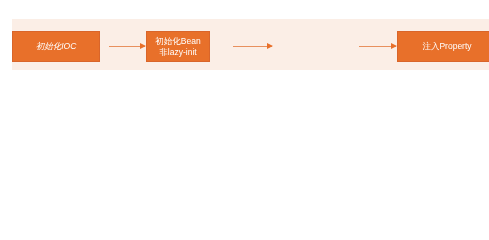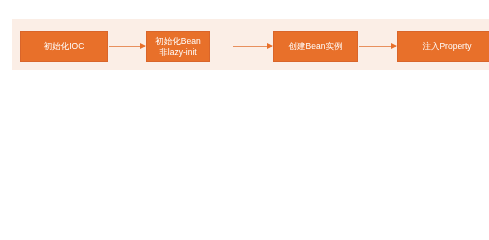--- a/index.html
+++ b/index.html
@@ -60,21 +60,21 @@
     letter-spacing: 0px;
     white-space: nowrap;
   }
 
   .flow-node .node-line {
     display: block;
     text-align: center;
   }
 
   
-  #node-init-ioc       { left: 8px;   width: 88px; }
+  #node-init-ioc       { left: 0;   width: 88px; font-style: italic; }
   #node-init-bean      { left: 134px; width: 64px; }
   #node-create-bean    { left: 261px; width: 85px; }
   #node-inject-property{ left: 385px; width: 100px; }
 
   
   .flow-arrow {
     position: absolute;
     top: 26px;
     height: 3px;
   }
@@ -121,23 +121,20 @@
       <div class="flow-node" id="node-init-bean">
         <span class="node-line">初始化Bean</span>
         <span class="node-line">非lazy-init</span>
       </div>
 
       <div class="flow-arrow" id="arrow-2">
         <span class="arrow-line"></span>
         <span class="arrow-head"></span>
       </div>
 
-      <div class="flow-node" id="node-create-bean">
-        <span class="node-line">创建Bean实例</span>
-      </div>
 
       <div class="flow-arrow" id="arrow-3">
         <span class="arrow-line"></span>
         <span class="arrow-head"></span>
       </div>
 
       <div class="flow-node" id="node-inject-property">
         <span class="node-line">注入Property</span>
       </div>
 

